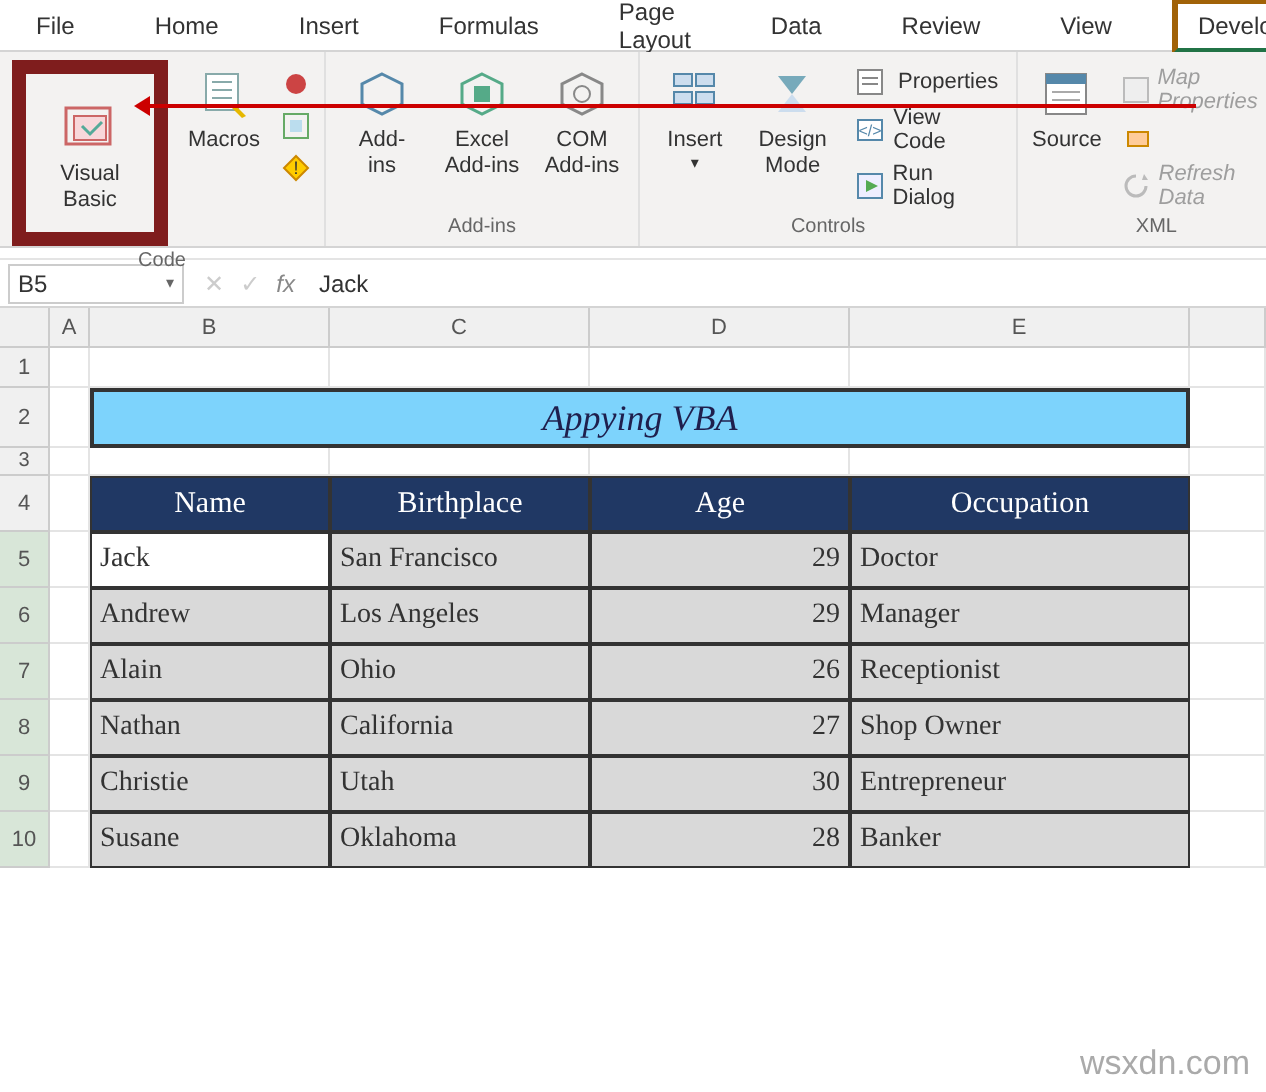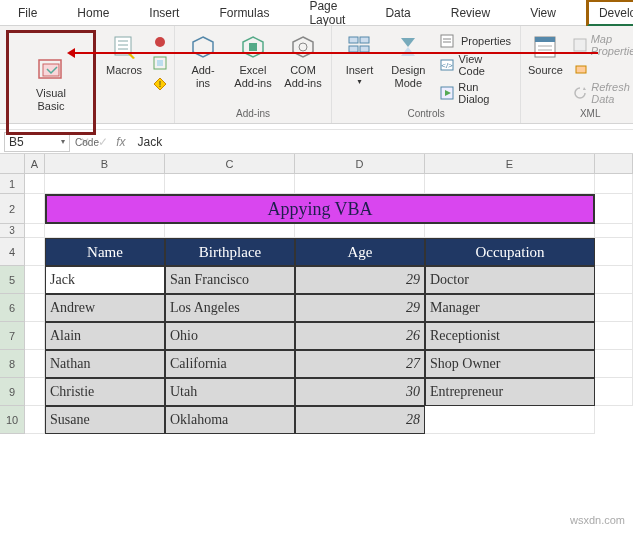--- a/index.html
+++ b/index.html
@@ -15,46 +15,46 @@
   .group-items { display: flex; align-items: flex-start; gap: 6px; flex: 1; }
   .group-label { font-size: 10px; color: #666; padding: 2px 0 4px 0; }
   .big-btn { display: flex; flex-direction: column; align-items: center; justify-content: flex-start; width: 44px; padding-top: 2px; cursor: pointer; }
   .big-btn .ico { width: 30px; height: 30px; display: flex; align-items: center; justify-content: center; }
   .big-btn .lbl { font-size: 11px; text-align: center; line-height: 1.15; margin-top: 2px; }
   .vstack { display: flex; flex-direction: column; gap: 2px; }
   .small-row { display: flex; align-items: center; gap: 4px; font-size: 11px; padding: 1px 3px; cursor: pointer; justify-content: space-between; }
   .small-row .sico { width: 16px; height: 16px; display:flex; align-items:center; justify-content:center; }
   .dim { color: #9e9e9e; font-style: italic; }
   
-  .vb-highlight { border: 3px solid #7f1d1d; padding: 20px; }
+  .vb-highlight { border: 7px solid #7f1d1d; padding: 10px; }
   .dev-highlight { border: 3px solid #a16207; }
   .arrow-line { position: absolute; top: 26px; left: 70px; right: 35px; height: 2px; background: #c00; z-index: 5; }
   .arrow-line::before { content:""; position:absolute; left:-8px; top:-4px; border:5px solid transparent; border-right:8px solid #c00; }
   
   
   .fbar-row { display: flex; align-items: center; border-bottom: 1px solid #d4d4d4; height: 24px; background:#fff; }
-  .name-box { width: 66px; border: 1px solid #ccc; margin: 2px 4px; padding: 2px 4px; font-size: 12px; display:flex; align-items:center; justify-content:space-between;}
+  .name-box { width: 88px; border: 1px solid #ccc; margin: 2px 4px; padding: 2px 4px; font-size: 12px; display:flex; align-items:center; justify-content:space-between;}
   .name-box .dd { font-size:8px; color:#666;}
   .fbar-icons { display:flex; align-items:center; gap:8px; padding:0 6px; color:#888; }
   .fbar-input { flex:1; padding:2px 6px; font-size:12px; }
   
   
   .sheet { display: grid; grid-template-columns: 25px 20px 120px 130px 130px 170px 38px; grid-auto-rows: 24px; }
   .col-head, .row-head, .corner { background:#f0f0f0; border-right:1px solid #ccc; border-bottom:1px solid #ccc; display:flex; align-items:center; justify-content:center; font-size:11px; color:#555; }
   .row-head.sel { background:#d8e6d8; }
   .col-head { height: 20px; }
   .cell { border-right:1px solid #e4e4e4; border-bottom:1px solid #e4e4e4; padding:0 4px; display:flex; align-items:center; font-size:14px; font-family: "Comic Sans MS", cursive; overflow:hidden; }
-  .cell.num { justify-content:flex-end;font-style:italic; }
-  
-  .title-cell { background:#d946ef; border:2px solid #333; font-family: "Comic Sans MS", cursive; font-size:18px; justify-content:center; color:#1f1f4d; grid-column: 3 / 7; height: 30px; }
+  .cell.num { justify-content:flex-end; }
+  
+  .title-cell { background:#7dd3fc; border:2px solid #333; font-family: "Comic Sans MS", cursive; font-size:18px; justify-content:center; color:#1f1f4d; grid-column: 3 / 7; height: 30px; font-style: italic; }
   .hdr-cell { background:#203864; color:#fff; border:1px solid #333; font-family:"Comic Sans MS",cursive; font-size:15px; justify-content:center; }
   .data-cell { background:#d9d9d9; border:1px solid #333; }
   .data-cell.active { background:#fff; }
   
-  .watermark { position:absolute; bottom:20px; right:8px; font-size:11px; color:#aaa; font-family: Arial, sans-serif;}
+  .watermark { position:absolute; bottom:4px; right:8px; font-size:17px; color:#aaa; font-family: Arial, sans-serif;}
 </style>
 </head>
 <body>
 
 <div class="tab-strip" style="position:relative;gap:20px;">
   <div class="tab">File</div>
   <div class="tab">Home</div>
   <div class="tab">Insert</div>
   <div class="tab">Formulas</div>
   <div class="tab">Page Layout</div>
@@ -340,16 +340,17 @@
   <div class="cell data-cell">Utah</div>
   <div class="cell data-cell num">30</div>
   <div class="cell data-cell">Entrepreneur</div>
   <div class="cell"></div>
 
   <div class="row-head sel">10</div>
   <div class="cell"></div>
   <div class="cell data-cell">Susane</div>
   <div class="cell data-cell">Oklahoma</div>
   <div class="cell data-cell num">28</div>
+  <div class="cell data-cell">Banker</div>
   <div class="cell"></div>
 </div>
 
 <div class="watermark">wsxdn.com</div>
 
 </body></html>

